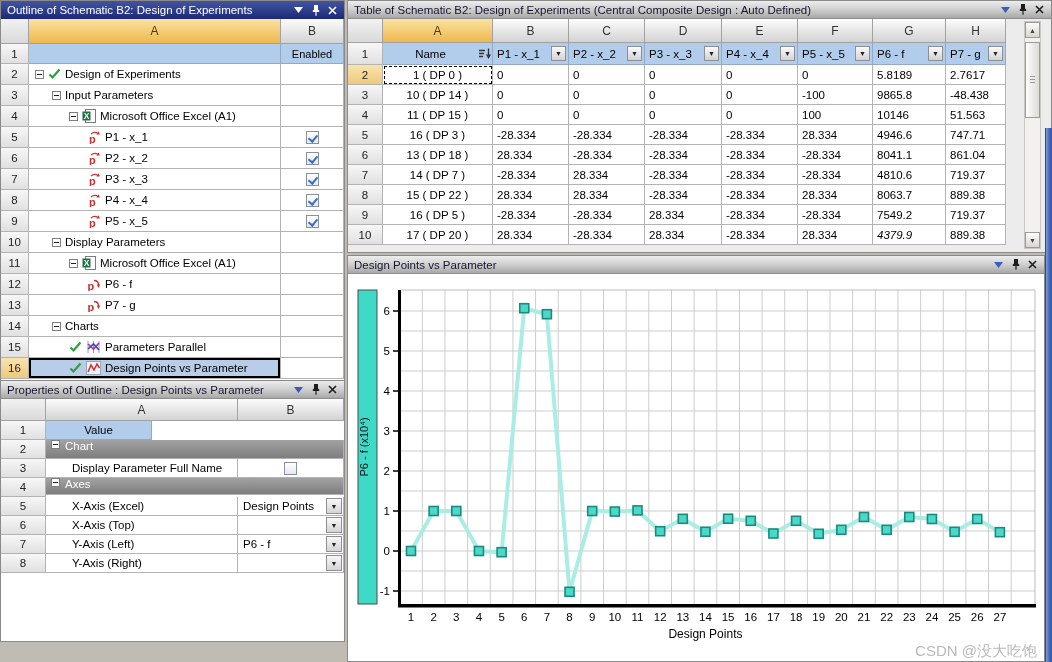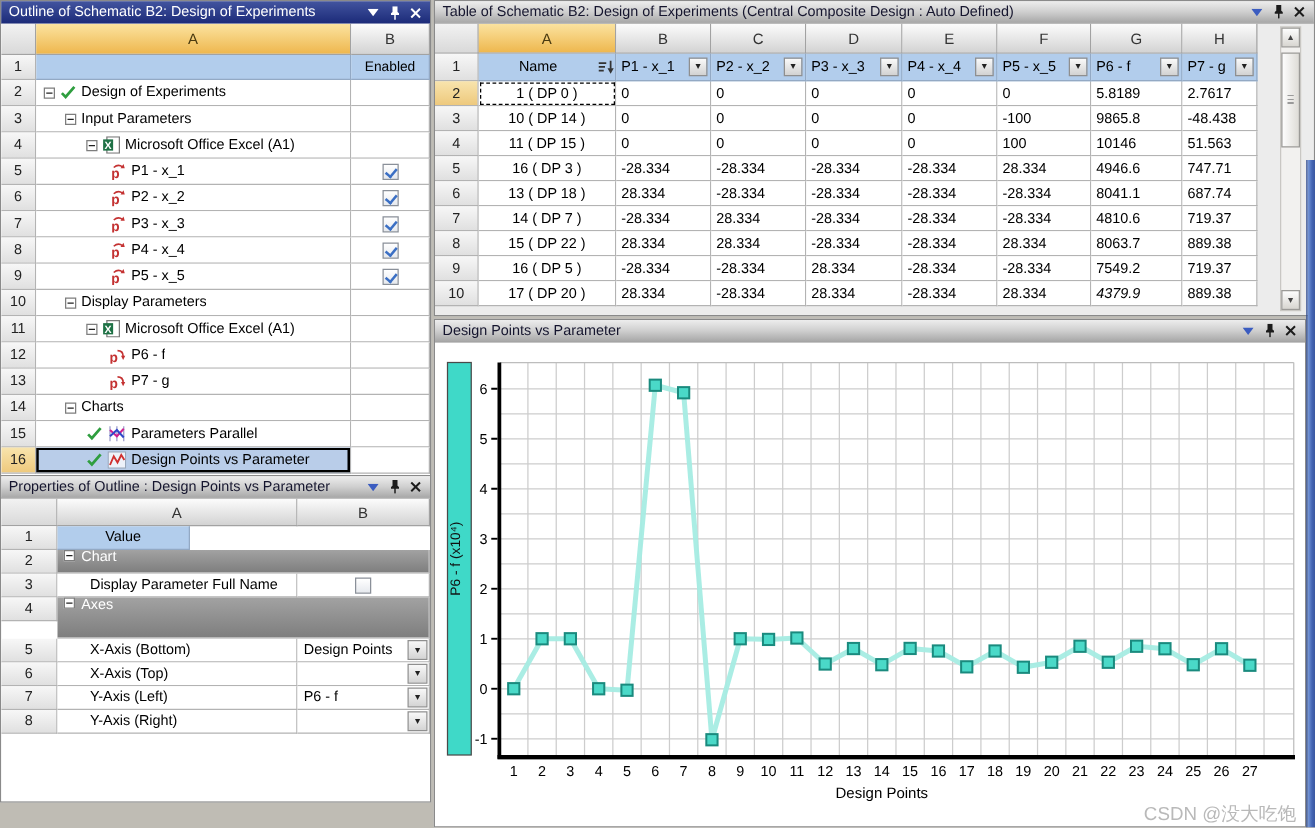--- a/index.html
+++ b/index.html
@@ -359,28 +359,28 @@
         </div>
         <div class="row">
           <div class="cell numcell" style="width: 45px; height: 19px;">3</div>
           <div class="cell propname" style="width: 192px; height: 19px;">Display Parameter Full Name</div>
           <div class="cell" style="width: 106px; height: 19px; padding: 0px; justify-content: center;">
             <div class="checkbox"></div>
           </div>
         </div>
         <div class="row">
           <div class="cell numcell" style="width: 45px; height: 19px;">4</div>
-          <div class="groupcell" style="height: 33px; width: 298px;">
+          <div class="groupcell" style="height: 17px; width: 298px;">
             <div class="expander"></div>
             <div>Axes</div>
           </div>
         </div>
         <div class="row">
           <div class="cell numcell" style="width: 45px; height: 19px;">5</div>
-          <div class="cell propname" style="width: 192px; height: 19px;">X-Axis (Bottom)</div>
+          <div class="cell propname" style="width: 192px; height: 19px;">X-Axis (Excel)</div>
           <div class="cell" style="width: 106px; height: 19px; padding: 0px;">
             <div class="selval">Design Points</div>
             <div class="combo">▼</div>
           </div>
         </div>
         <div class="row">
           <div class="cell numcell" style="width: 45px; height: 19px;">6</div>
           <div class="cell propname" style="width: 192px; height: 19px;">X-Axis (Top)</div>
           <div class="cell" style="width: 106px; height: 19px; padding: 0px;">
             <div class="selval"></div>
@@ -524,21 +524,21 @@
         </div>
         <div class="row">
           <div class="cell numcell" style="width: 35px; height: 20px;">6</div>
           <div class="cell namecell" style="width: 110px; height: 20px;">13 ( DP 18 )</div>
           <div class="cell datacell" style="width: 76px; height: 20px;">28.334</div>
           <div class="cell datacell" style="width: 76px; height: 20px;">-28.334</div>
           <div class="cell datacell" style="width: 77px; height: 20px;">-28.334</div>
           <div class="cell datacell" style="width: 76px; height: 20px;">-28.334</div>
           <div class="cell datacell" style="width: 75px; height: 20px;">-28.334</div>
           <div class="cell datacell" style="width: 73px; height: 20px;">8041.1</div>
-          <div class="cell datacell" style="width: 60px; height: 20px;">687.74</div>
+          <div class="cell datacell" style="width: 60px; height: 20px;">861.04</div>
         </div>
         <div class="row">
           <div class="cell numcell" style="width: 35px; height: 20px;">7</div>
           <div class="cell namecell" style="width: 110px; height: 20px;">14 ( DP 7 )</div>
           <div class="cell datacell" style="width: 76px; height: 20px;">-28.334</div>
           <div class="cell datacell" style="width: 76px; height: 20px;">28.334</div>
           <div class="cell datacell" style="width: 77px; height: 20px;">-28.334</div>
           <div class="cell datacell" style="width: 76px; height: 20px;">-28.334</div>
           <div class="cell datacell" style="width: 75px; height: 20px;">-28.334</div>
           <div class="cell datacell" style="width: 73px; height: 20px;">4810.6</div>

